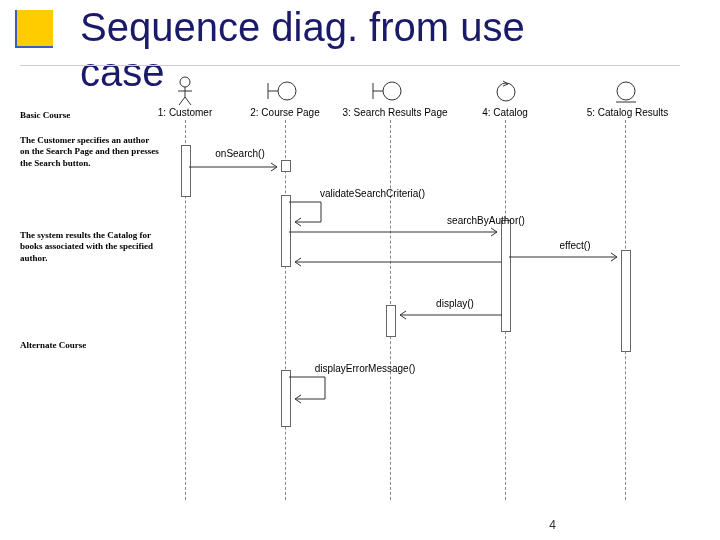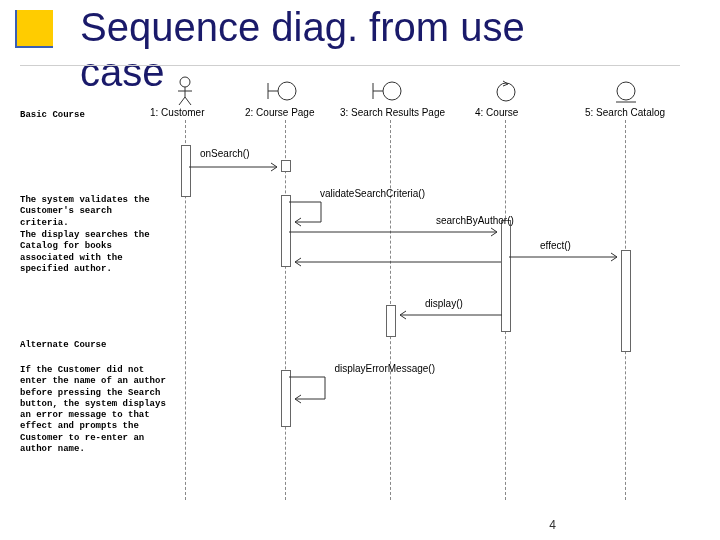--- a/index.html
+++ b/index.html
@@ -3,24 +3,24 @@
 <meta charset="utf-8">
 <style>
   html,body{margin:0;padding:0;width:720px;height:540px;background:#fff;font-family:Arial,Helvetica,sans-serif;overflow:hidden}
   .slide{position:relative;width:568px;height:540px}
   .title-bullet{position:absolute;left:15px;top:10px;width:40px;height:40px}
   .title-bullet .sq1{position:absolute;left:0;top:0;width:36px;height:36px;background:#ffcc00;border-left:2px solid #3a5fb5;border-bottom:2px solid #3a5fb5}
   .title{position:absolute;left:80px;top:5px;font-size:40px;font-family:Verdana,Arial,sans-serif;color:#1a1a6a}
   .rule{position:absolute;left:20px;top:65px;width:660px;height:0;border-top:1px solid #cfcfcf}
   .pagenum{position:absolute;right:12px;bottom:8px;font-size:12px;color:#333}
   .diagram{position:absolute;left:20px;top:75px;width:680px;height:430px}
-  .narr{position:absolute;font-size:9px;font-weight:bold;color:#000;line-height:1.25;font-family:Liberation Mono, monospace}
-  .lifeline-label{position:absolute;font-size:10px;text-align:left;color:#000;font-family:Arial,sans-serif}
+  .narr{position:absolute;font-size:9px;font-weight:bold;color:#000;line-height:1.25;font-family:Liberation Serif, serif}
+  .lifeline-label{position:absolute;font-size:10px;text-align:center;color:#000;font-family:Arial,sans-serif}
   .lifeline{position:absolute;border-left:1.5px dashed #888;top:45px;height:380px}
-  .msg-label{position:absolute;font-size:10px;color:#000;font-family:Arial,sans-serif}
+  .msg-label{position:absolute;font-size:10px;text-align:center;color:#000;font-family:Arial,sans-serif}
   .activation{position:absolute;background:#fff;border:1px solid #666;width:8px}
   svg.arrow{position:absolute;overflow:visible}
 </style>
 </head>
 <body>
 
 <div class="slide">
 
   <div class="title-bullet">
     <div class="sq1"></div>
@@ -51,27 +51,27 @@
       <line x1="3" y1="11" x2="13" y2="11" stroke="#333" stroke-width="1"></line>
       <circle cx="22" cy="11" r="9" fill="none" stroke="#333" stroke-width="1"></circle>
     </svg>
     <div class="lifeline-label" style="left:320px;top:32px;width:110px">3: Search Results Page</div>
 
     <svg style="position:absolute;left:475px;top:5px;width:22px;height:22px">
       <circle cx="11" cy="12" r="9" fill="none" stroke="#333" stroke-width="1"></circle>
       <line x1="8" y1="1" x2="13" y2="4" stroke="#333" stroke-width="1"></line>
       <line x1="13" y1="4" x2="8" y2="6" stroke="#333" stroke-width="1"></line>
     </svg>
-    <div class="lifeline-label" style="left:455px;top:32px;width:60px">4: Course</div>
+    <div class="lifeline-label" style="left:455px;top:32px;width:60px">4: Catalog</div>
 
     <svg style="position:absolute;left:595px;top:5px;width:22px;height:24px">
       <circle cx="11" cy="11" r="9" fill="none" stroke="#333" stroke-width="1"></circle>
       <line x1="1" y1="22" x2="21" y2="22" stroke="#333" stroke-width="1"></line>
     </svg>
-    <div class="lifeline-label" style="left:565px;top:32px;width:85px">5: Search Catalog</div>
+    <div class="lifeline-label" style="left:565px;top:32px;width:85px">5: Catalog Results</div>
 
     <div class="lifeline" style="left:165px"></div>
     <div class="lifeline" style="left:265px"></div>
     <div class="lifeline" style="left:370px"></div>
     <div class="lifeline" style="left:485px"></div>
     <div class="lifeline" style="left:605px"></div>
 
     <div class="activation" style="left:161px;top:70px;height:50px"></div>
     <div class="activation" style="left:261px;top:85px;height:10px"></div>
     <div class="activation" style="left:261px;top:120px;height:70px"></div>
@@ -110,30 +110,29 @@
       <line x1="0" y1="4" x2="108" y2="4" stroke="#333" stroke-width="1"></line>
       <polyline points="102,0 108,4 102,8" fill="none" stroke="#333" stroke-width="1"></polyline>
     </svg>
 
     <div class="msg-label" style="left:405px;top:223px;width:60px">display()</div>
     <svg class="arrow" style="left:374px;top:236px;width:110px;height:8px">
       <line x1="108" y1="4" x2="6" y2="4" stroke="#333" stroke-width="1"></line>
       <polyline points="12,0 6,4 12,8" fill="none" stroke="#333" stroke-width="1"></polyline>
     </svg>
 
-    <div class="msg-label" style="left:275px;top:288px;width:140px;text-align:right">displayErrorMessage()</div>
+    <div class="msg-label" style="left:275px;top:288px;width:140px;text-align:center">displayErrorMessage()</div>
     <svg class="arrow" style="left:269px;top:300px;width:45px;height:30px">
       <line x1="0" y1="2" x2="36" y2="2" stroke="#333" stroke-width="1"></line>
       <line x1="36" y1="2" x2="36" y2="24" stroke="#333" stroke-width="1"></line>
       <line x1="36" y1="24" x2="6" y2="24" stroke="#333" stroke-width="1"></line>
       <polyline points="12,20 6,24 12,28" fill="none" stroke="#333" stroke-width="1"></polyline>
     </svg>
 
     <div class="narr" style="left:0px;top:35px">Basic Course</div>
-    <div class="narr" style="left:0px;top:120px;width:140px">The system validates the Customer's search criteria.</div>
-    <div class="narr" style="left:0px;top:155px;width:140px">The display searches the Catalog for books associated with the specified author.</div>
+    <div class="narr" style="left:0px;top:60px;width:140px">The Customer specifies an author on the Search Page and then presses the Search button.</div>
+    <div class="narr" style="left:0px;top:155px;width:140px">The system results the Catalog for books associated with the specified author.</div>
     <div class="narr" style="left:0px;top:265px">Alternate Course</div>
-    <div class="narr" style="left:0px;top:290px;width:150px">If the Customer did not enter the name of an author before pressing the Search button, the system displays an error message to that effect and prompts the Customer to re-enter an author name.</div>
 
   </div>
 
   <div class="pagenum">4</div>
 </div>
 
 </body></html>

